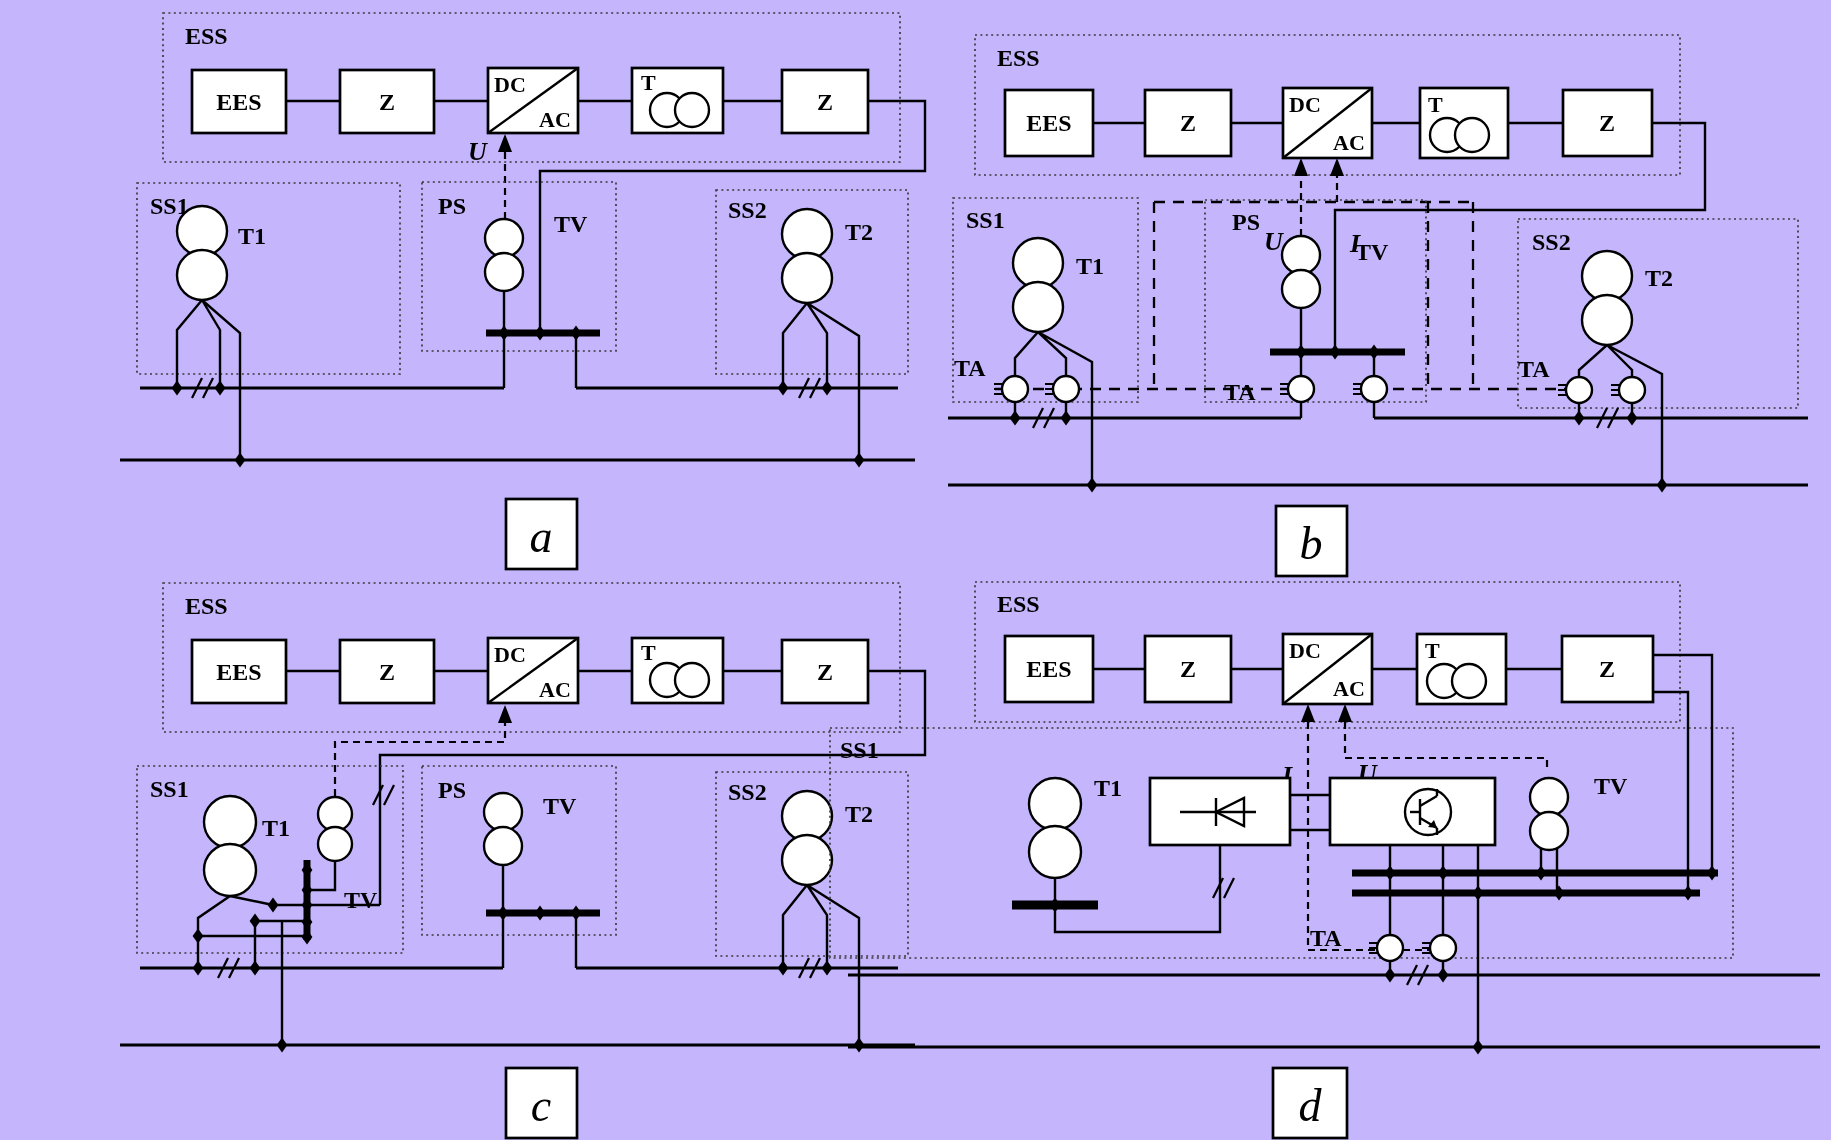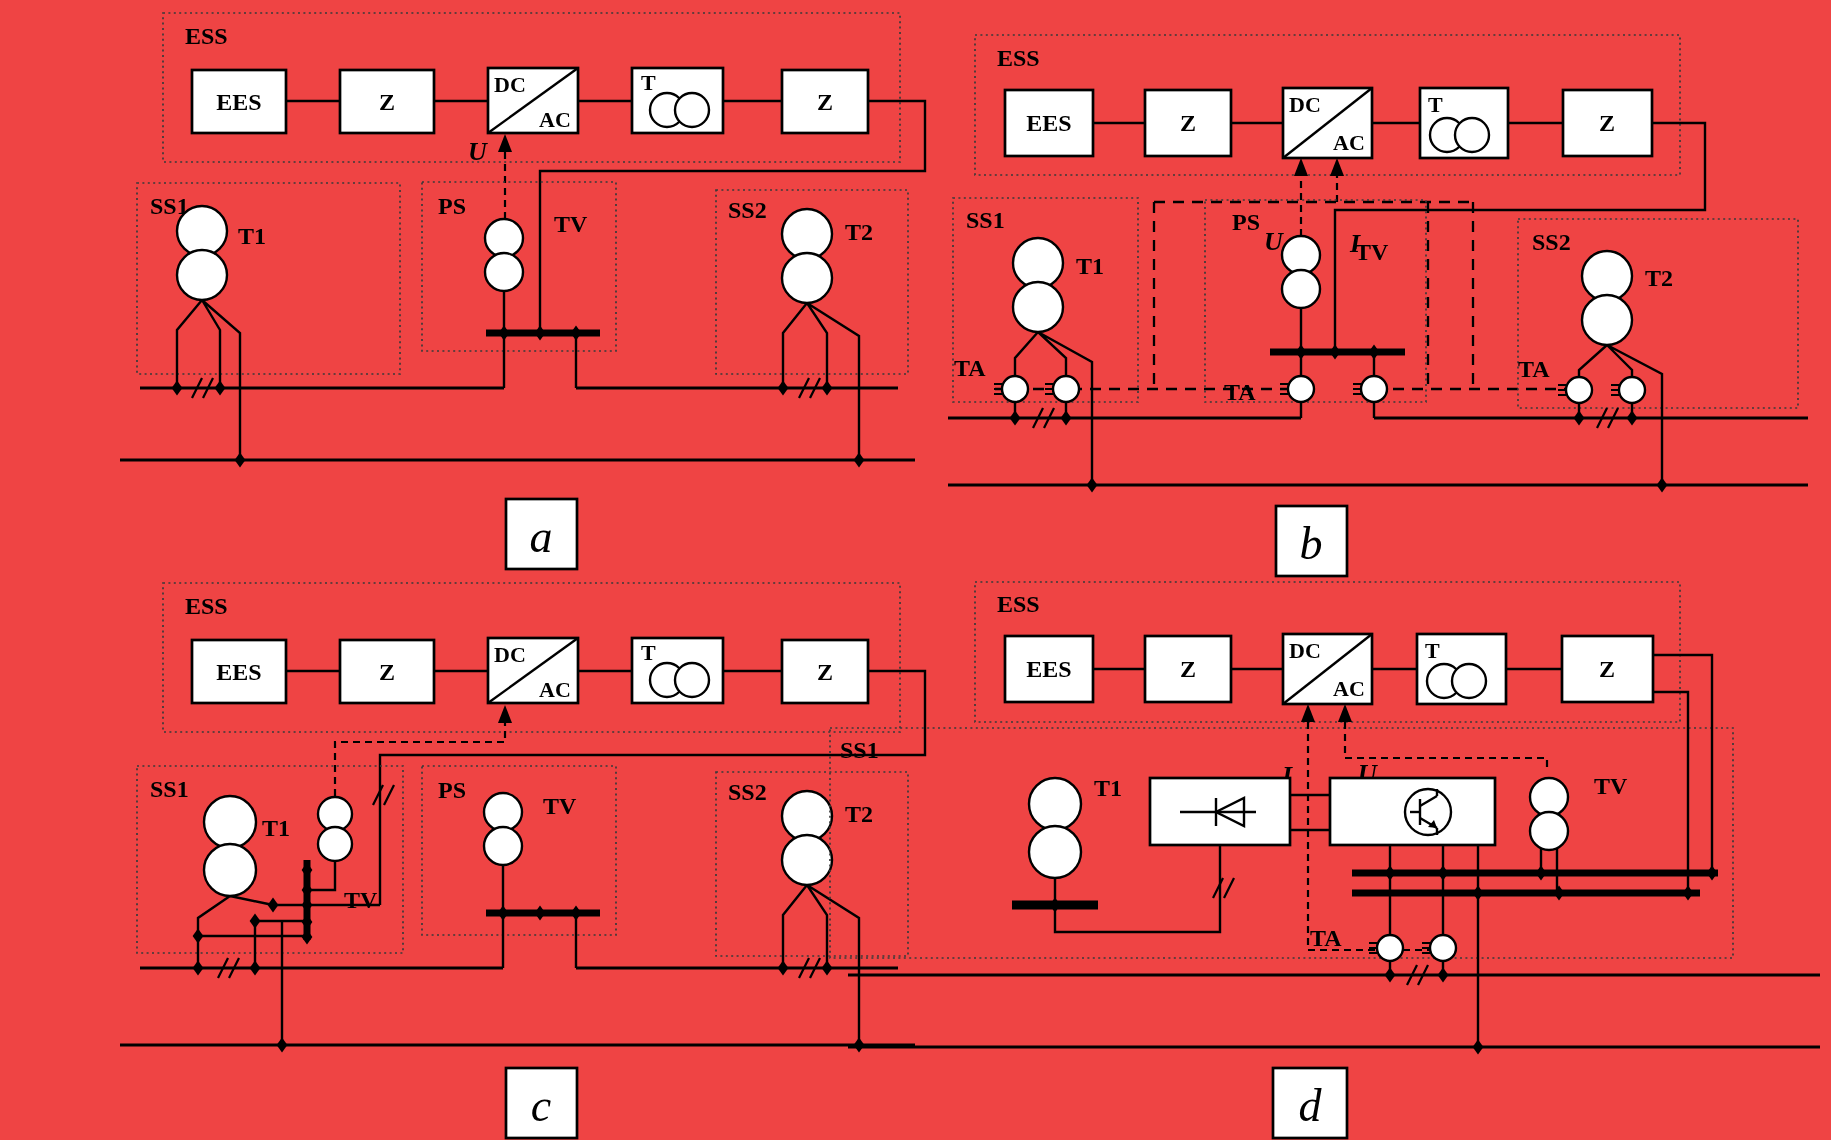--- a/index.html
+++ b/index.html
@@ -1,16 +1,16 @@
 <!DOCTYPE html>
 <html><head>
 <meta charset="utf-8">
 <style>
   html,body{margin:0;padding:0;background:#fff;}
-  #stage{position:relative;width:1831px;height:1140px;background:#ef4444;overflow:hidden;
+  #stage{position:relative;width:1831px;height:1140px;background:#c4b5fd;overflow:hidden;
          font-family:"Liberation Serif",serif;}
   svg{position:absolute;left:0;top:0;}
   .w{stroke:#000;stroke-width:2.4;fill:none;}
   .w3{stroke:#000;stroke-width:3.1;fill:none;}
   .bb{stroke:#000;stroke-width:7;fill:none;}
   .bb8{stroke:#000;stroke-width:9;fill:none;}
   .bx{fill:#fff;stroke:#000;stroke-width:2.7;}
   .dot{fill:none;stroke:#3a3a3a;stroke-width:1.7;stroke-dasharray:2 3.4;}
   .dsh{fill:none;stroke:#000;stroke-width:2.3;stroke-dasharray:11 8;}
   .dsh2{fill:none;stroke:#000;stroke-width:2.2;stroke-dasharray:7 5;}

